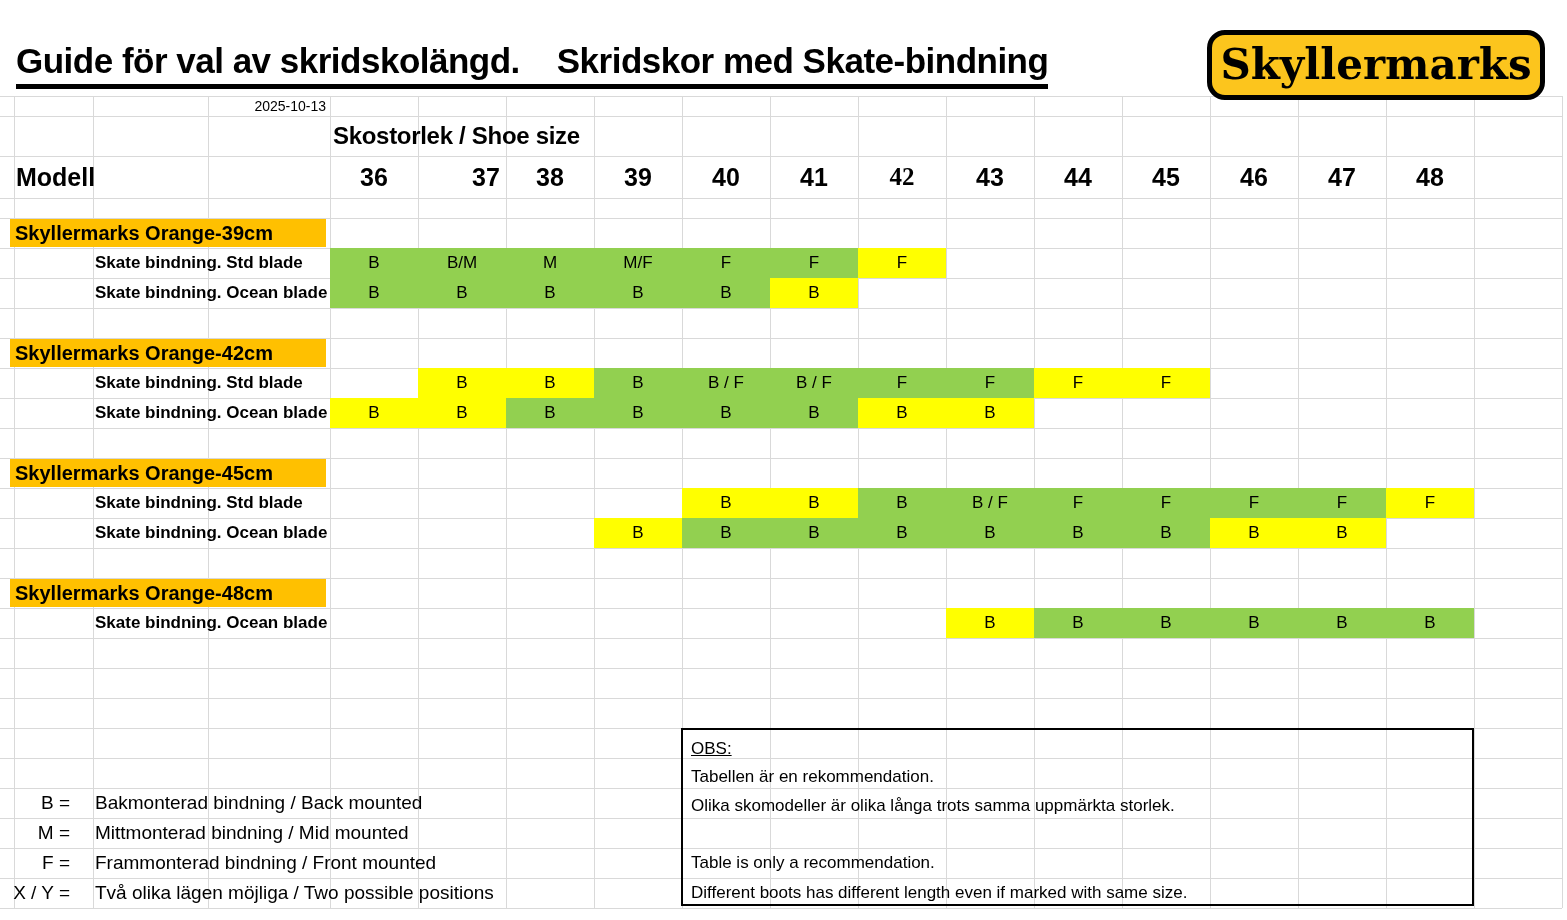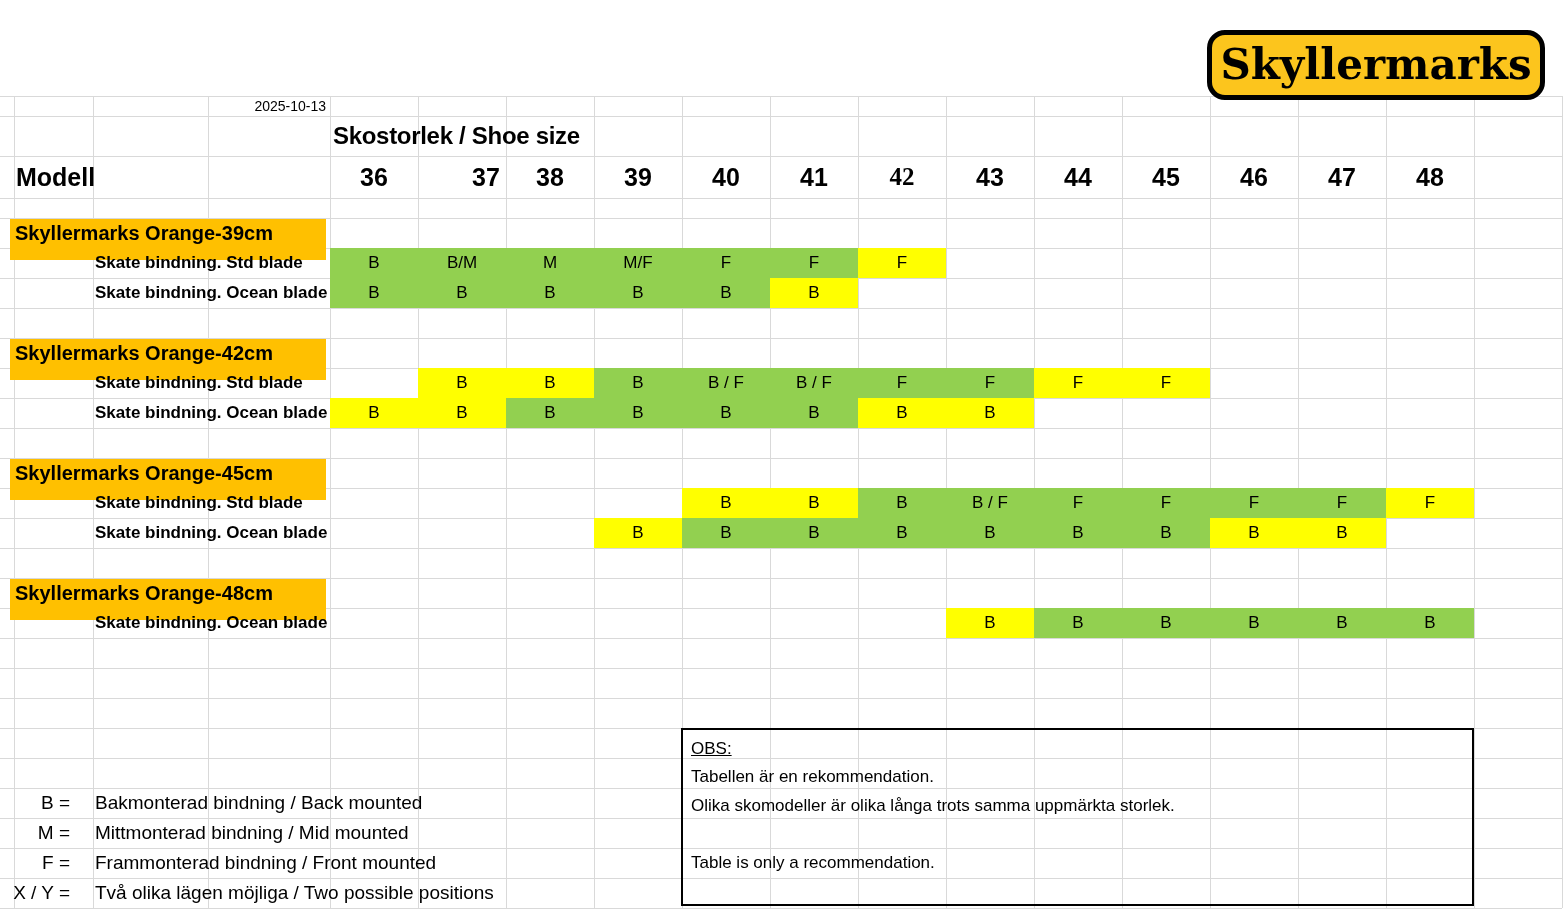--- a/index.html
+++ b/index.html
@@ -16,21 +16,21 @@
         box-sizing:border-box;display:flex;align-items:center;justify-content:center;}
   .logo span{font-family:"DejaVu Serif",serif;font-weight:bold;font-size:42px;line-height:1;}
   .date{position:absolute;left:188px;top:96px;width:138px;height:20px;z-index:2;
         line-height:20px;text-align:right;font-size:14px;}
   .shoehdr{position:absolute;left:333px;top:116px;height:40px;line-height:40px;z-index:2;
         font-size:24px;font-weight:bold;letter-spacing:-0.3px;}
   .modell{position:absolute;left:16px;top:156px;height:42px;line-height:42px;z-index:2;
         font-size:25px;font-weight:bold;}
   .sizecell{position:absolute;top:156px;height:42px;line-height:42px;width:88px;z-index:2;
         text-align:center;font-size:25px;font-weight:bold;}
-  .sechdr{position:absolute;left:10px;width:316px;height:41px;z-index:2;
+  .sechdr{position:absolute;left:10px;width:316px;height:28px;z-index:2;
         background:var(--section_header_bg);font-size:20px;font-weight:bold;
         line-height:28px;padding-left:5px;box-sizing:border-box;white-space:nowrap;}
   .rowlabel{position:absolute;left:95px;height:30px;line-height:30px;z-index:2;
         font-size:17px;font-weight:bold;white-space:nowrap;}
   .cell{position:absolute;width:88px;height:30px;line-height:30px;z-index:1;
         text-align:center;font-size:17px;}
   .cell.possible{background:var(--possible_bg);}
   .cell.recommended{background:var(--recommended_bg);}
   .bar{position:absolute;left:10px;width:408px;height:29px;line-height:29px;z-index:2;
         font-size:20px;padding-left:6px;box-sizing:border-box;white-space:nowrap;}
@@ -91,20 +91,21 @@
       <div class="gl hl" style="top: 698px;"></div>
       <div class="gl hl" style="top: 728px;"></div>
       <div class="gl hl" style="top: 758px;"></div>
       <div class="gl hl" style="top: 788px;"></div>
       <div class="gl hl" style="top: 818px;"></div>
       <div class="gl hl" style="top: 848px;"></div>
       <div class="gl hl" style="top: 878px;"></div>
       <div class="gl hl" style="top: 908px;"></div>
     </div>
 
+  <h1 class="title">Guide för val av skridskolängd.    Skridskor med Skate-bindning</h1>
 
   <div class="logo">
     <span>Skyllermarks</span>
   </div>
 
   <div class="date">2025-10-13</div>
 
   <div class="shoehdr">Skostorlek / Shoe size</div>
   <div class="modell">Modell</div>
 
@@ -201,14 +202,15 @@
       <div class="keydesc" style="top: 848px;">Frammonterad bindning / Front mounted</div>
       <div class="keysym" style="top: 878px;">X / Y =</div>
       <div class="keydesc" style="top: 878px;">Två olika lägen möjliga / Two possible positions</div>
     </div>
 
   <div class="obsbox">
     <div class="obsline heading" style="top:8px">OBS:</div>
     <div class="obsline" style="top:36px">Tabellen är en rekommendation.</div>
     <div class="obsline" style="top:65px">Olika skomodeller är olika långa trots samma uppmärkta storlek.</div>
     <div class="obsline" style="top:122px">Table is only a recommendation.</div>
+    <div class="obsline" style="top:152px">Different boots has different length even if marked with same size.</div>
   </div>
 </div>
 
 </body></html>

